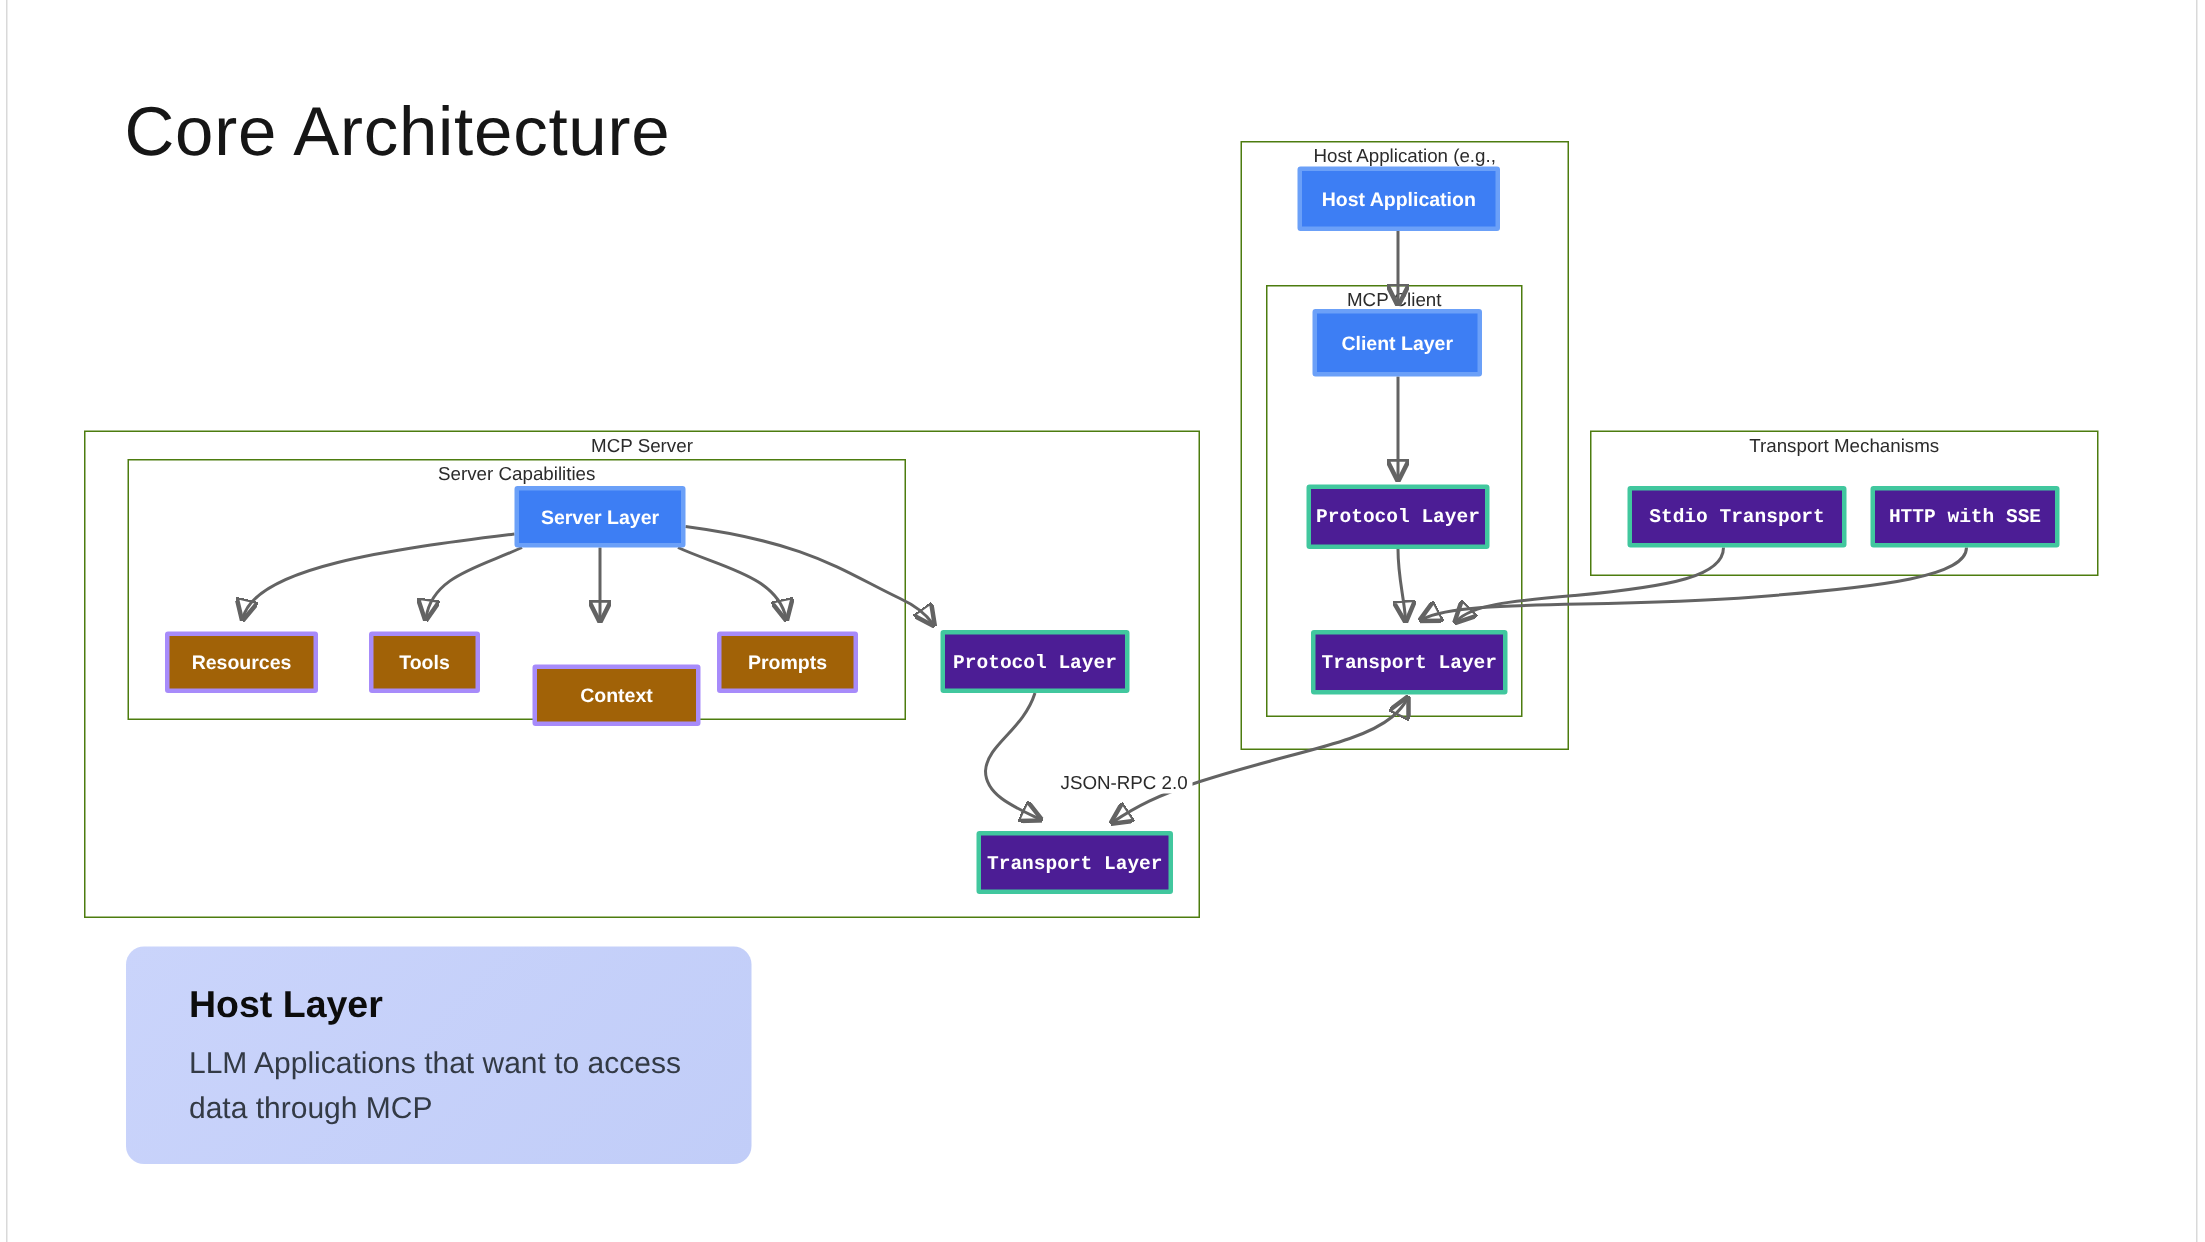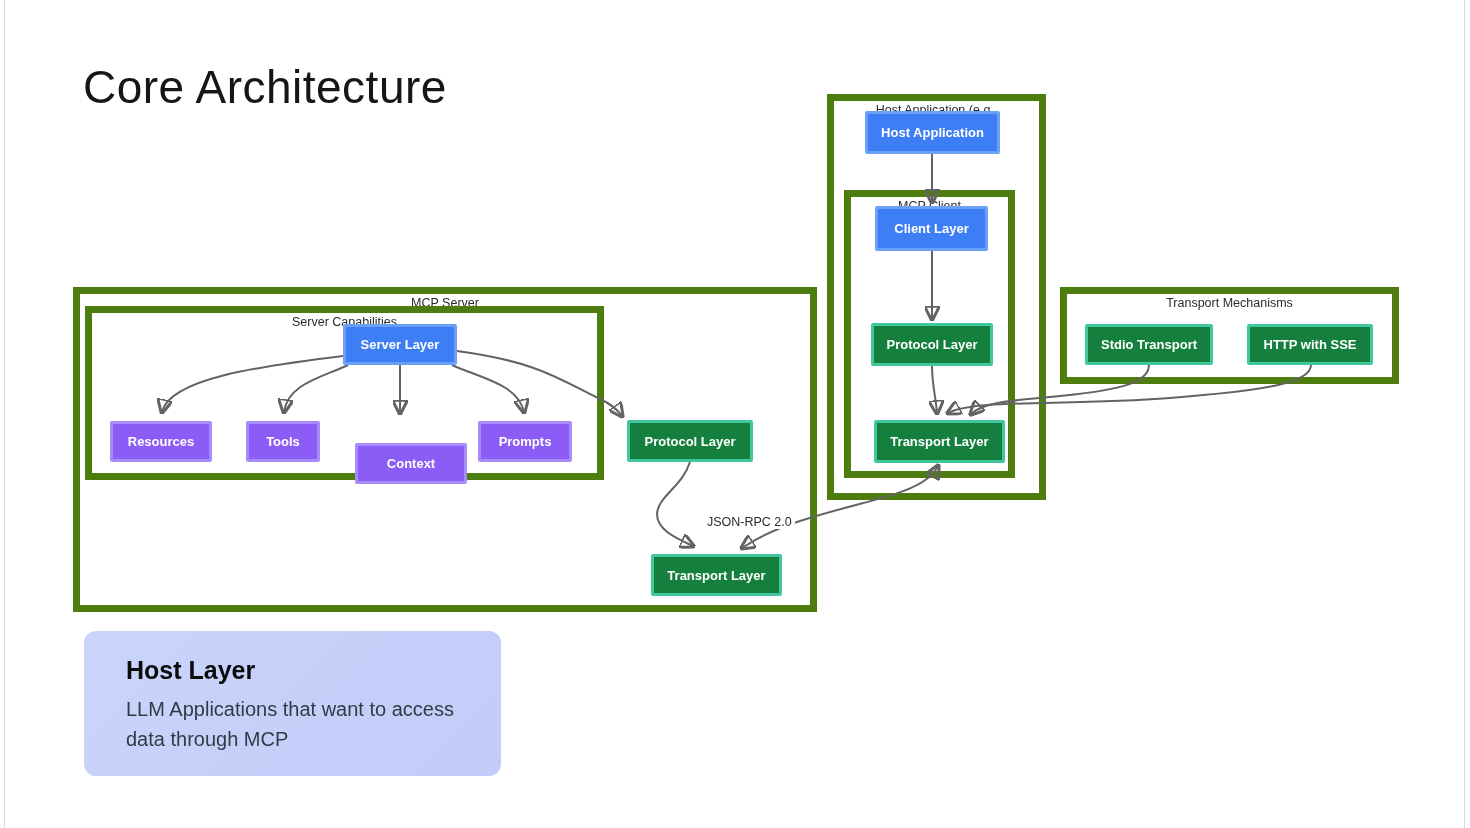--- a/index.html
+++ b/index.html
@@ -7,30 +7,30 @@
     font-family: "Liberation Sans", sans-serif; }
   .stage { position: relative; width: 1470px; height: 828px; background: #fff; }
 
   .slide-edge { position: absolute; top: 0; bottom: 0; width: 1px; background: #d9d9d9; }
   .slide-edge.left { left: 4px; }
   .slide-edge.right { left: 1464px; }
 
   .slide-title { position: absolute; left: 83px; top: 60px; font-size: 46px;
     font-weight: 400; color: #161616; letter-spacing: 0.5px; }
 
-  .container { position: absolute; border: 7px solid #4d7c0f; background: transparent; }
+  .container { position: absolute; border: 1px solid #4d7c0f; background: transparent; }
   .container-label { position: absolute; top: 2px; left: 0; right: 0; text-align: center;
     font-size: 12.5px; color: #2b2b2b; }
 
   .node { position: absolute; display: flex; align-items: center; justify-content: center;
     color: #ffffff; font-size: 13px; font-weight: 600; border-style: solid; border-width: 3px;
     border-radius: 2px; z-index: 3; text-align: center; }
   .node.blue   { background: #3d7ef4; border-color: #6ba0f8; }
-  .node.green  { background: #15803d; border-color: #41c79e; }
-  .node.purple { background: #8b5cf6; border-color: #a78bfa; }
+  .node.green  { background: #4c1d95; border-color: #41c79e; font-family: Liberation Mono, monospace; }
+  .node.purple { background: #a16207; border-color: #a78bfa; }
 
   svg.edges { position: absolute; left: 0; top: 0; z-index: 2; pointer-events: none; }
   svg.edges path { fill: none; stroke: #636363; stroke-width: 2; }
 
   .edge-label { position: absolute; left: 704px; top: 515px; z-index: 4;
     background: #ffffff; padding: 0 3px; font-size: 12.5px; color: #2b2b2b; }
 
   .callout { position: absolute; left: 84px; top: 631px; width: 417px; height: 145px;
     border-radius: 12px; background: linear-gradient(135deg, #cad4fb 0%, #c1cdf8 100%);
     padding: 25px 42px; z-index: 1; }
@@ -48,21 +48,21 @@
   <h1 class="slide-title">Core Architecture</h1>
 
   <div class="container" style="left:827px; top:94px; width:219px; height:406px;">
     <span class="container-label">Host Application (e.g.,</span>
   </div>
 
   <div class="container" style="left:844px; top:190px; width:171px; height:288px;">
     <span class="container-label">MCP Client</span>
   </div>
 
-  <div class="container" style="left:73px; top:287px; width:744px; height:325px;">
+  <div class="container" style="left:56px; top:287px; width:744px; height:325px;">
     <span class="container-label">MCP Server</span>
   </div>
 
   <div class="container" style="left:85px; top:306px; width:519px; height:174px;">
     <span class="container-label">Server Capabilities</span>
   </div>
 
   <div class="container" style="left:1060px; top:287px; width:339px; height:97px;">
     <span class="container-label">Transport Mechanisms</span>
   </div>
@@ -124,21 +124,21 @@
   </div>
 
   <div class="node green" style="left:627px; top:420px; width:126px; height:42px;">
     <span>Protocol Layer</span>
   </div>
 
   <div class="node green" style="left:651px; top:554px; width:131px; height:42px;">
     <span>Transport Layer</span>
   </div>
 
-  <div class="node green" style="left:1085px; top:324px; width:128px; height:41px;">
+  <div class="node green" style="left:1085px; top:324px; width:146px; height:41px;">
     <span>Stdio Transport</span>
   </div>
 
   <div class="node green" style="left:1247px; top:324px; width:126px; height:41px;">
     <span>HTTP with SSE</span>
   </div>
 
   <span class="edge-label">JSON-RPC 2.0</span>
 
   <div class="callout">

